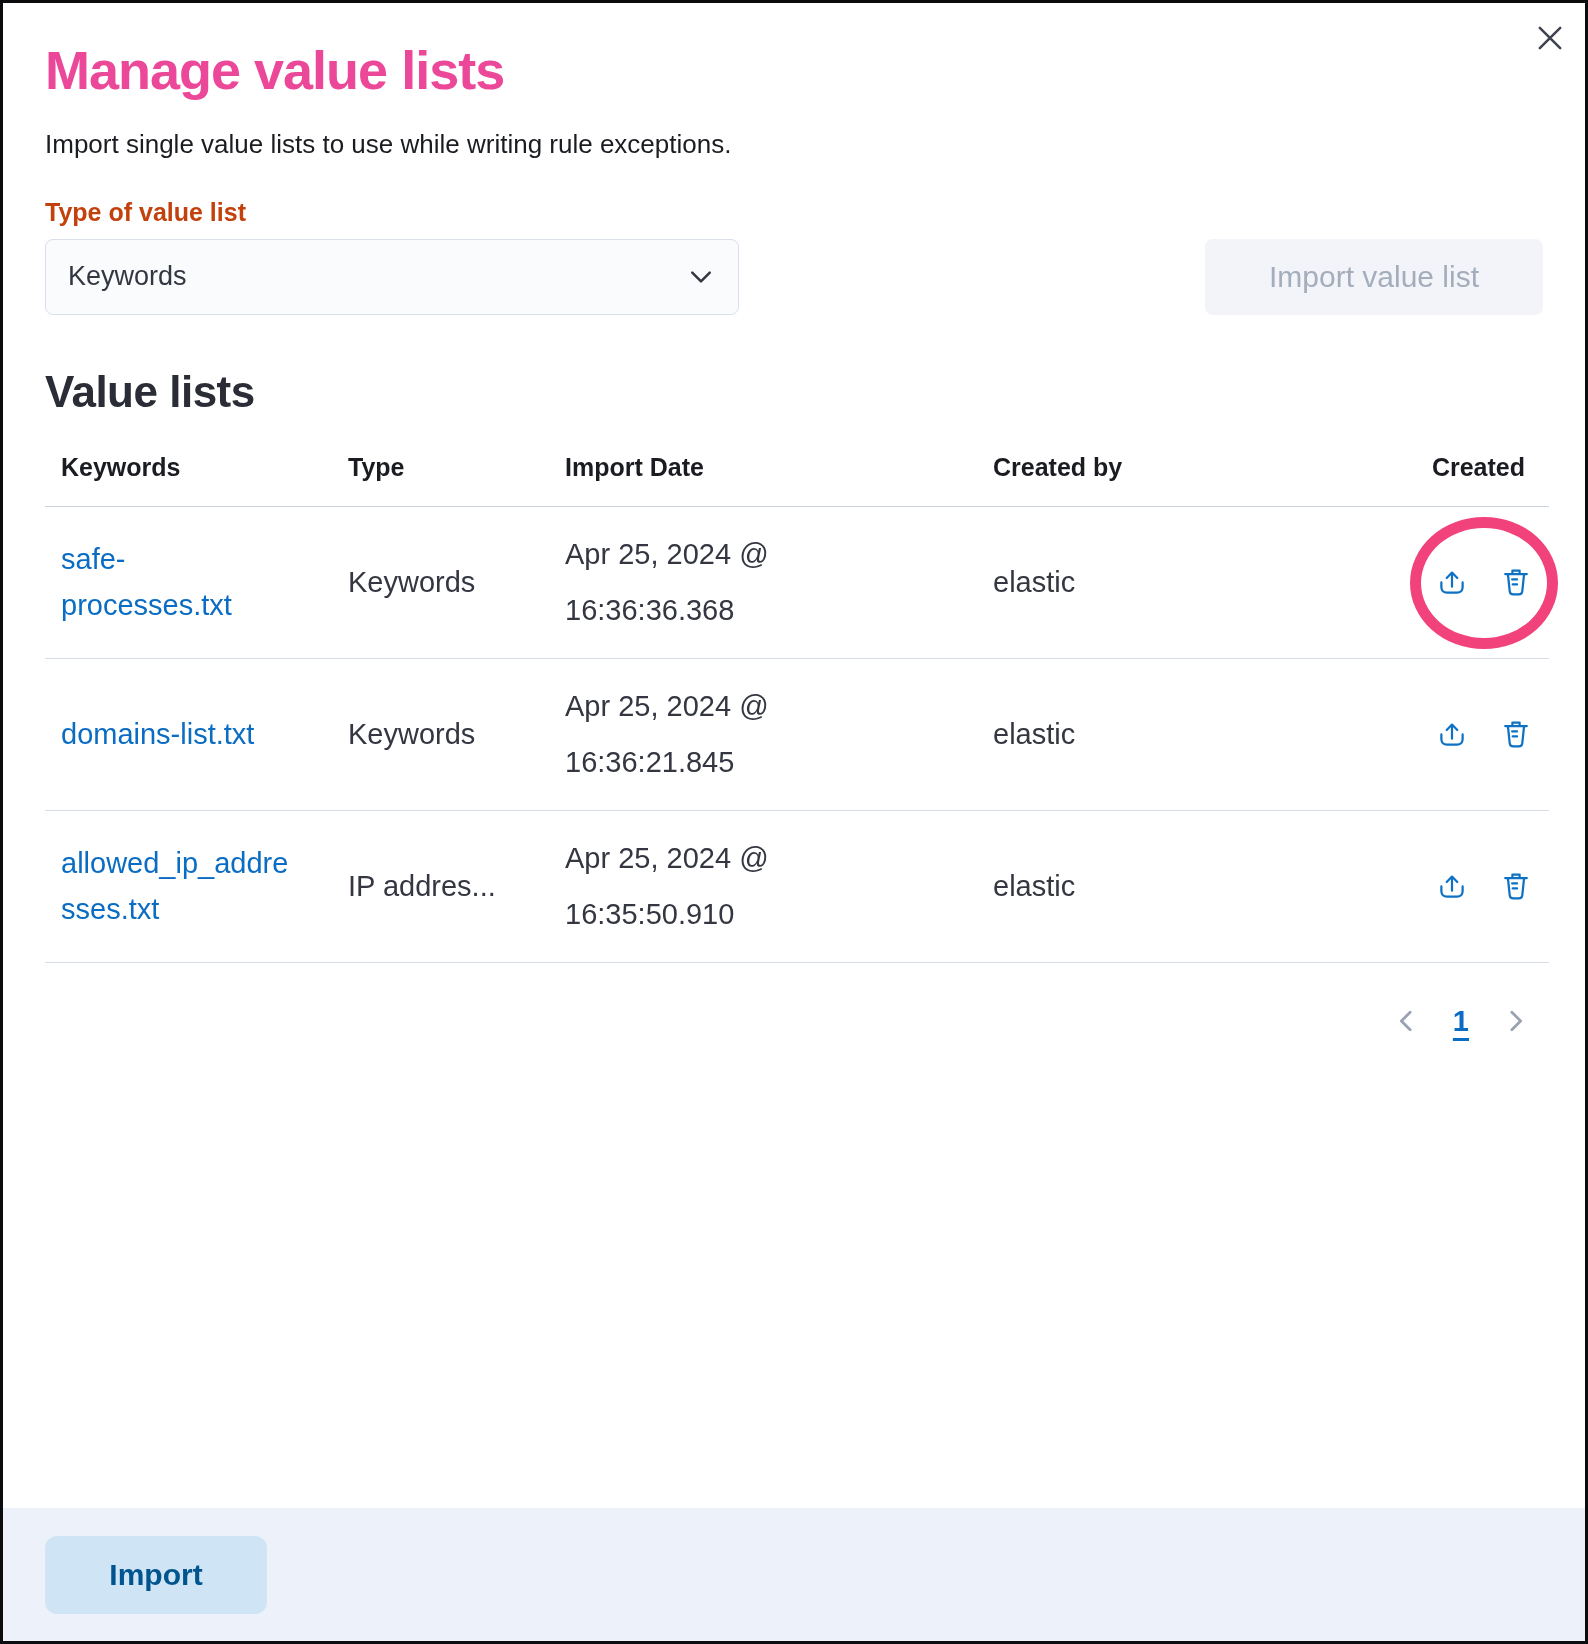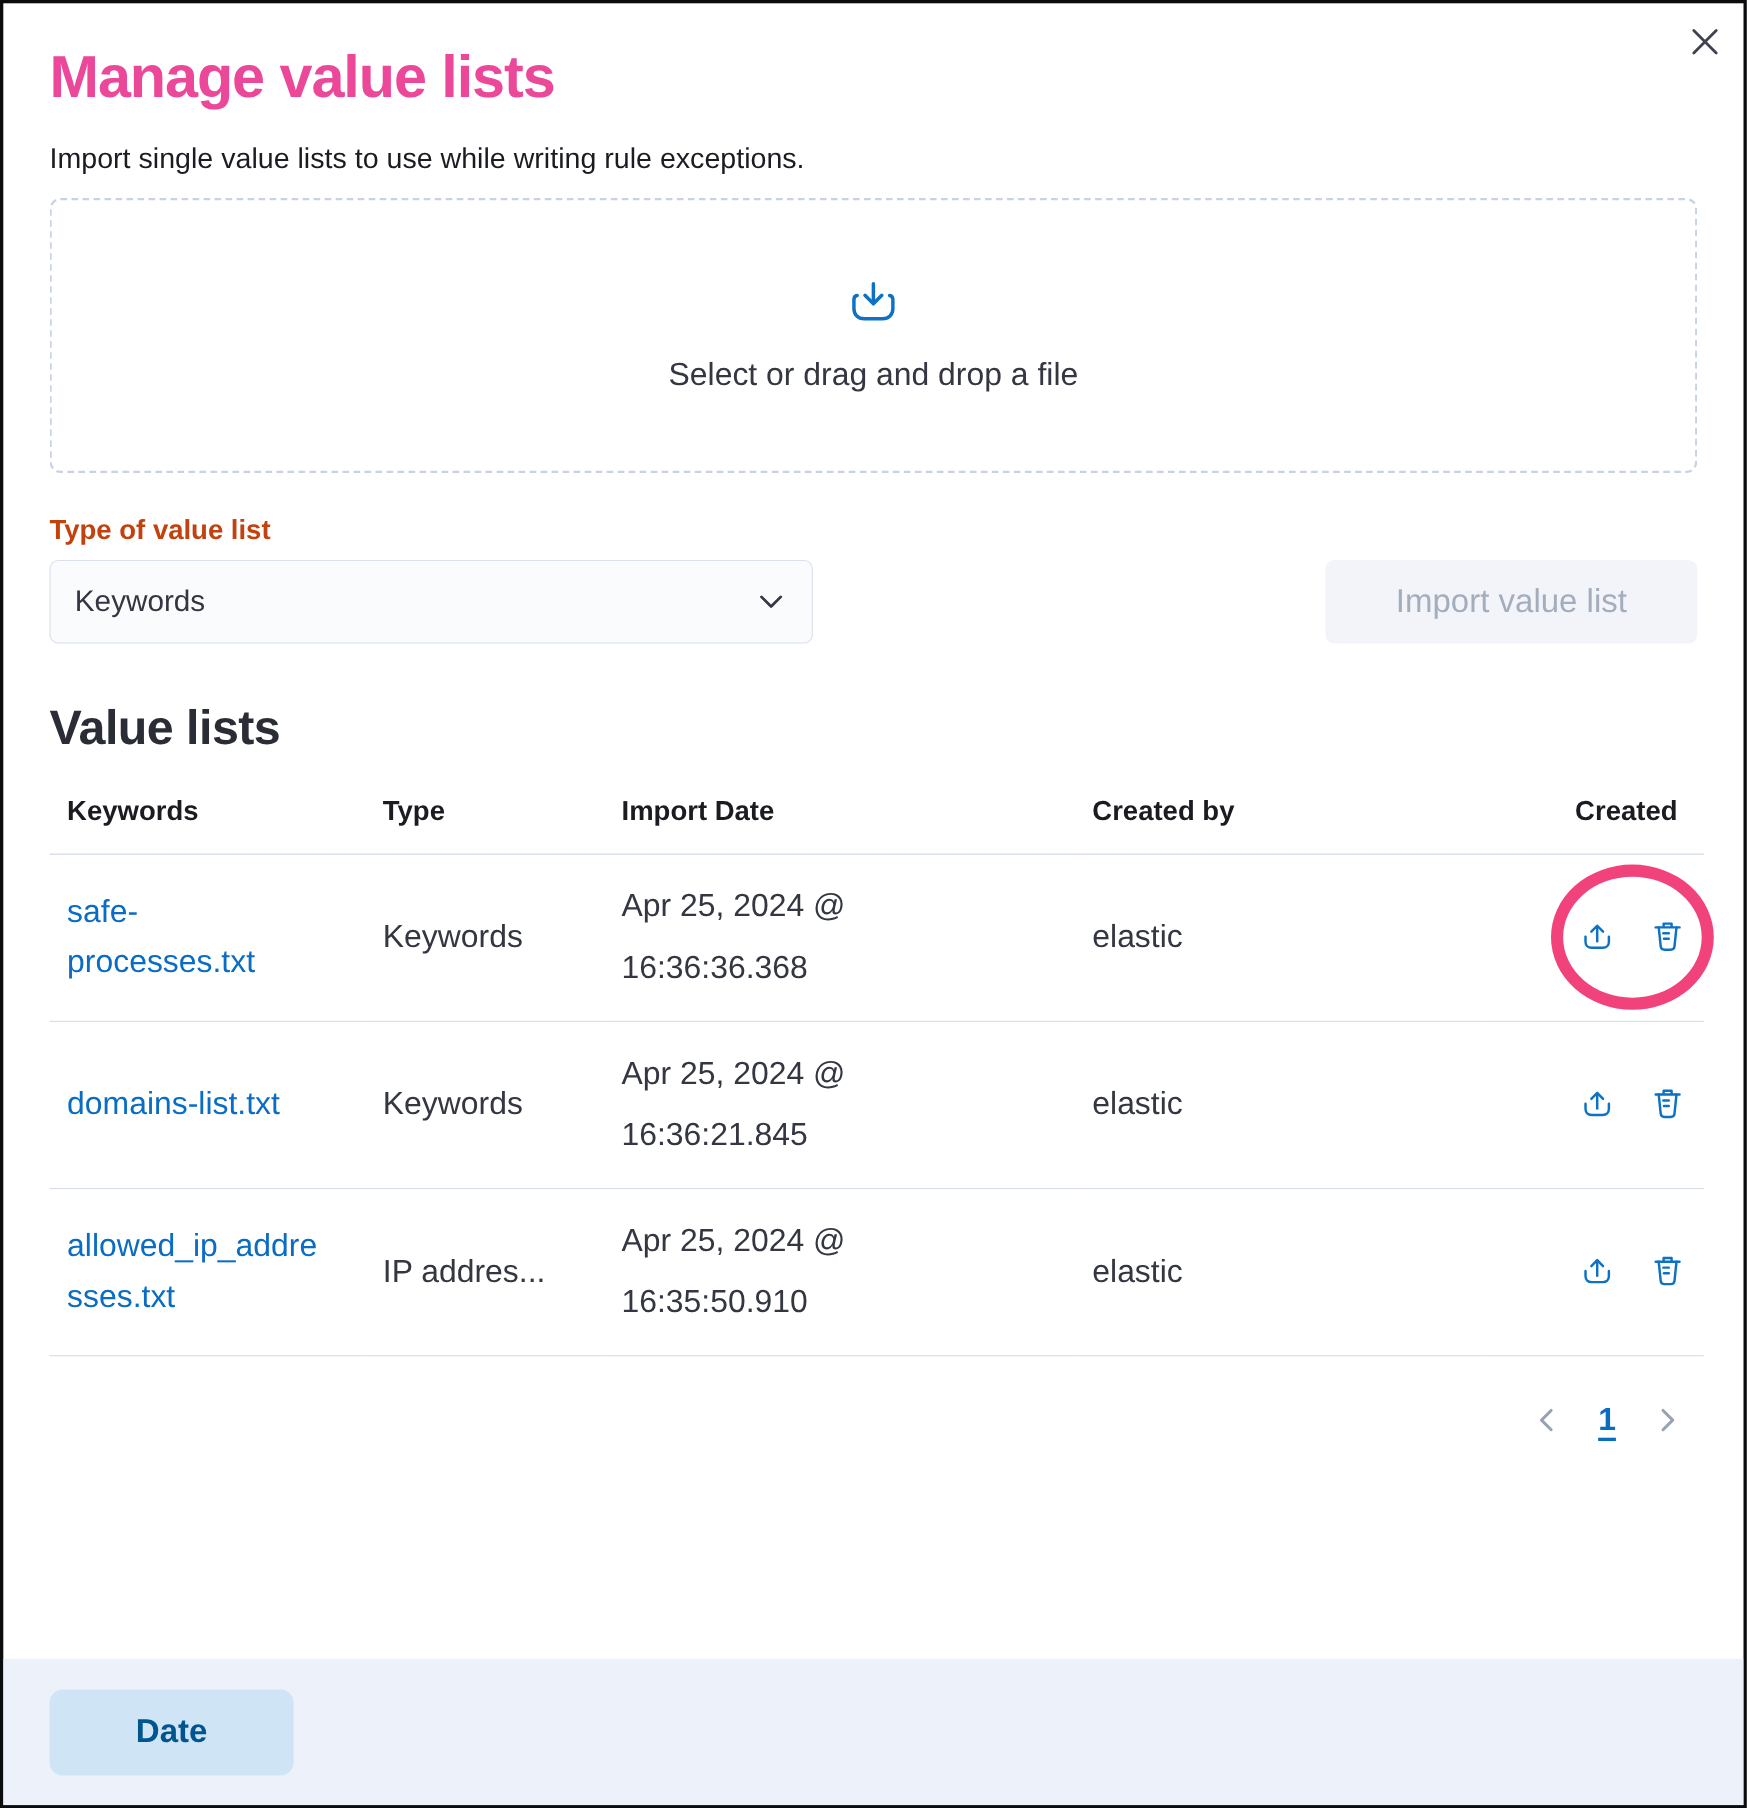--- a/index.html
+++ b/index.html
@@ -165,30 +165,20 @@
     </svg>
   </span>
 </button>
 
 <div class="content">
 
   <h1 class="modal-title">Manage value lists</h1>
 
   <div class="description">Import single value lists to use while writing rule exceptions.</div>
 
-  <div class="dropzone">
-    <span style="display:flex">
-      <svg width="48" height="48" viewBox="0 0 32 32" fill="none" stroke="#0d72c4" stroke-width="2.1" stroke-linecap="round" stroke-linejoin="round">
-        <path d="M6.2 11.8 c-1.6 0.2 -2 1.4 -2 2.6 v5.4 c0 3.6 2.6 6 6.2 6 h11.2 c3.6 0 6.2-2.4 6.2-6 v-5.4 c0-1.2-0.4-2.4-2-2.6"></path>
-        <path d="M16 4.6 V16.2"></path>
-        <path d="M10.9 11.6 L16 16.8 L21.1 11.6"></path>
-      </svg>
-    </span>
-    <span class="dropzone-label">Select or drag and drop a file</span>
-  </div>
 
   <div class="field-label">Type of value list</div>
 
   <div class="controls-row">
     <div class="type-select">
       <span>Keywords</span>
       <span style="display:flex">
         <svg width="30" height="30" viewBox="0 0 24 24" fill="none" stroke="#343741" stroke-width="2" stroke-linecap="round" stroke-linejoin="round">
           <path d="M5 8.5 L12 15.5 L19 8.5"></path>
         </svg>
@@ -341,14 +331,14 @@
         <svg width="30" height="30" viewBox="0 0 24 24" fill="none" stroke="#98a2b3" stroke-width="2.2" stroke-linecap="round" stroke-linejoin="round">
           <path d="M9.5 5 L16.5 12 L9.5 19"></path>
         </svg>
       </span>
     </button>
   </div>
 
 </div>
 
 <div class="modal-footer">
-  <button class="close-footer-btn">Date</button>
+  <button class="close-footer-btn">Import</button>
 </div>
 
 </body></html>

